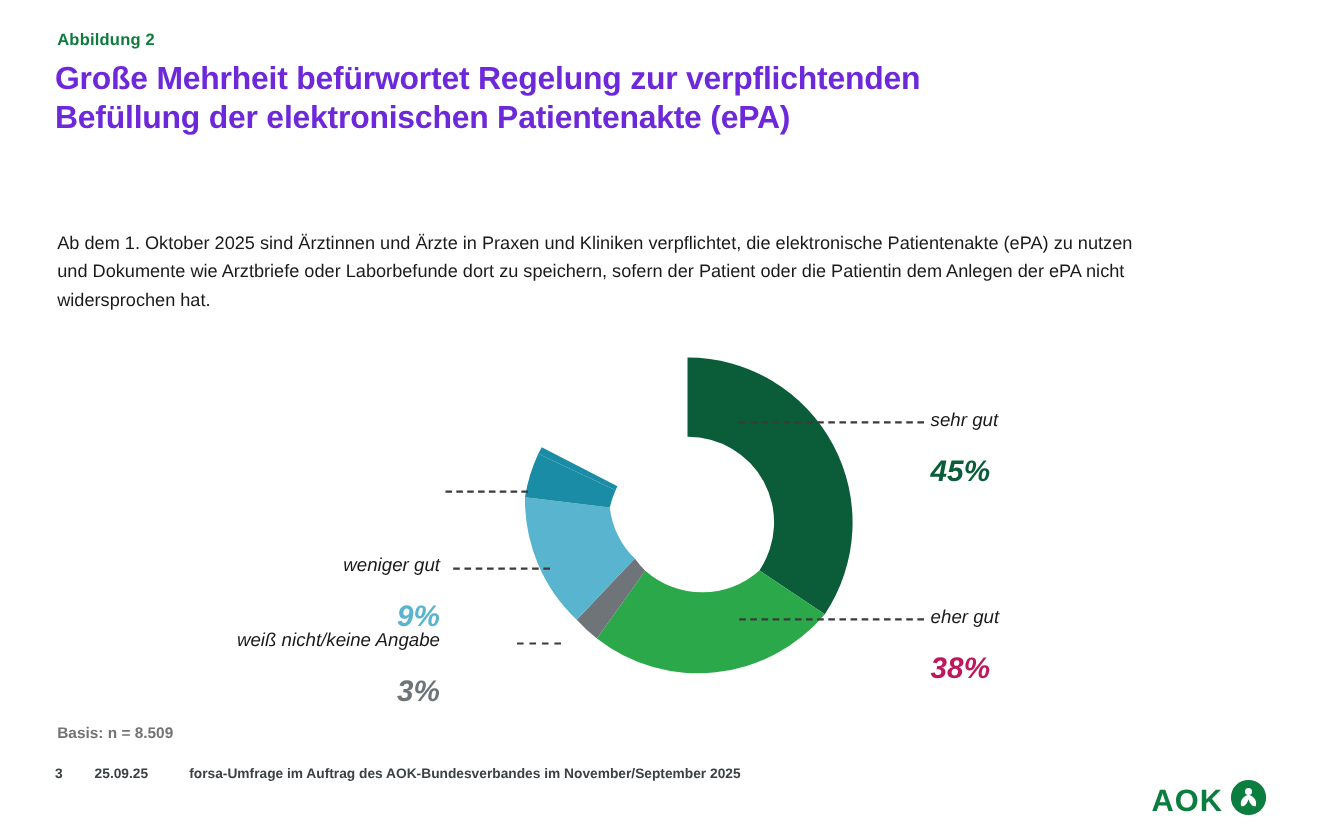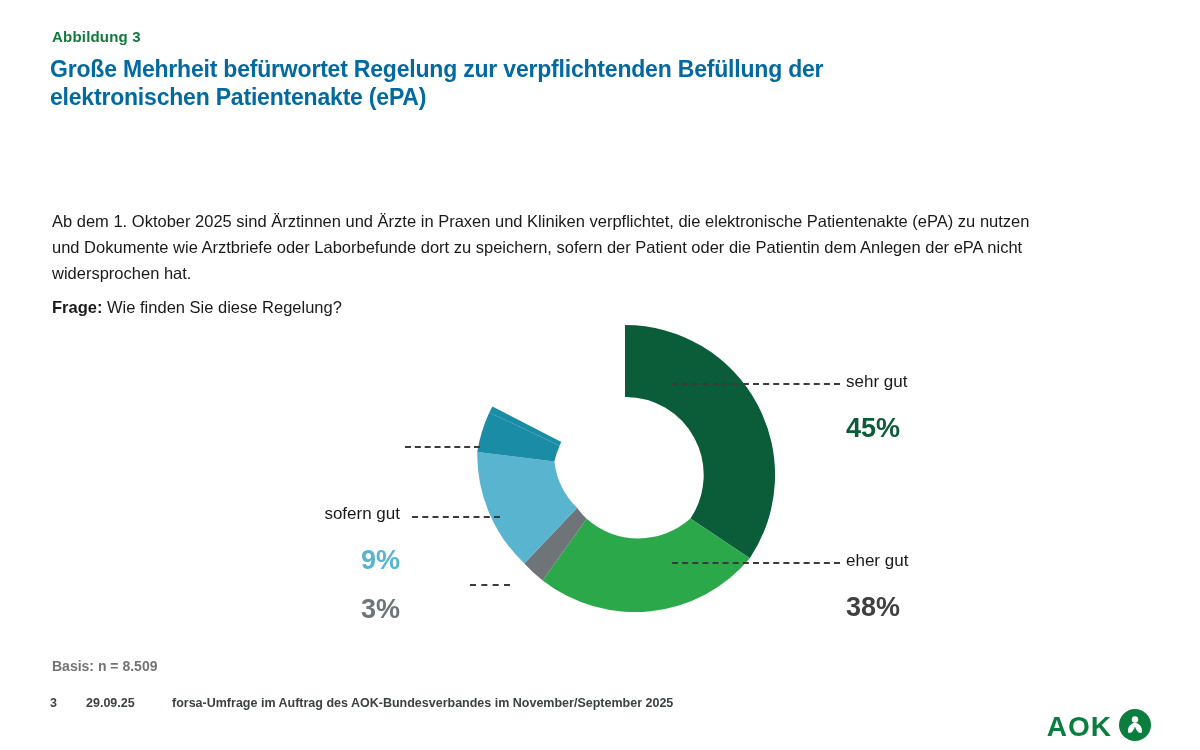--- a/index.html
+++ b/index.html
@@ -27,24 +27,24 @@
     font-size: 15px;
     font-weight: bold;
     color: #0e7a3c;
     letter-spacing: 0.2px;
   }
   .headline {
     position: absolute;
     left: 50px;
     top: 55px;
     width: 920px;
-    font-size: 23px;
+    font-size: 29px;
     line-height: 1.22;
     font-weight: bold;
-    color: #0369a1;
+    color: #6d28d9;
     letter-spacing: -0.2px;
   }
   .intro {
     position: absolute;
     left: 52px;
     top: 208px;
     width: 990px;
     font-size: 16.5px;
     line-height: 1.58;
     color: #1a1a1a;
@@ -58,20 +58,21 @@
   }
   .question b {
     font-weight: bold;
   }
   .chart-area {
     position: absolute;
     left: 0;
     top: 315px;
     width: 1092px;
     height: 330px;
+    font-style: italic;
   }
   .donut-wrap {
     position: absolute;
     left: 470px;
     top: 5px;
     width: 310px;
     height: 310px;
   }
   .donut-wrap svg {
     display: block;
@@ -95,21 +96,21 @@
     margin-top: 20px;
   }
   .callout.right { text-align: left; }
   .callout.left  { text-align: right; }
 
   
   #co-sehr-gut { left: 846px; top: 58px; }
   #co-sehr-gut .val { color: #0b5c38; }
 
   #co-eher-gut { left: 846px; top: 237px; }
-  #co-eher-gut .val { color: #404040; }
+  #co-eher-gut .val { color: #be185d; }
 
   #co-gar-nicht-gut { left: 100px; top: 120px; width: 300px; }
   #co-gar-nicht-gut .val { color: #1a8ca5; }
 
   #co-weniger-gut { left: 100px; top: 190px; width: 300px; }
   #co-weniger-gut .val { color: #58b4cf; }
 
   #co-weiss-nicht { left: 60px; top: 258px; width: 340px; }
   #co-weiss-nicht .val { color: #6e7478; }
 
@@ -156,30 +157,26 @@
     font-weight: bold;
     color: #0b7d3e;
     letter-spacing: 1px;
   }
 </style>
 </head>
 <body>
 
 <div class="page">
 
-  <div class="figure-label">Abbildung 3</div>
+  <div class="figure-label">Abbildung 2</div>
 
   <div class="headline">Große Mehrheit befürwortet Regelung zur verpflichtenden Befüllung der elektronischen Patientenakte (ePA)</div>
 
   <div class="intro">Ab dem 1. Oktober 2025 sind Ärztinnen und Ärzte in Praxen und Kliniken verpflichtet, die elektronische Patientenakte (ePA) zu nutzen und Dokumente wie Arztbriefe oder Laborbefunde dort zu speichern, sofern der Patient oder die Patientin dem Anlegen der ePA nicht widersprochen hat.</div>
 
-  <div class="question">
-    <b>Frage:</b>
-    <span>Wie finden Sie diese Regelung?</span>
-  </div>
 
   <div class="chart-area">
 
     <div class="donut-wrap">
       <svg width="310" height="310" viewBox="0 0 310 310">
 
         <path fill="#0b5c38" d="M 155 5 A 150 150 0 0 1 279.82 238.30 L 220.39 198.58 A 78 78 0 0 0 155 77 Z"></path>
 
         <path fill="#2aa84a" d="M 279.82 238.30 A 150 150 0 0 1 72.62 260.45 L 116.61 198.84 A 78 78 0 0 0 220.39 198.58 Z"></path>
 
@@ -204,34 +201,35 @@
       <span class="val">45%</span>
     </div>
 
     <div class="callout right" id="co-eher-gut">
       <span class="lbl">eher gut</span>
       <span class="val">38%</span>
     </div>
 
 
     <div class="callout left" id="co-weniger-gut">
-      <span class="lbl">sofern gut</span>
+      <span class="lbl">weniger gut</span>
       <span class="val">9%</span>
     </div>
 
     <div class="callout left" id="co-weiss-nicht">
+      <span class="lbl">weiß nicht/keine Angabe</span>
       <span class="val">3%</span>
     </div>
 
   </div>
 
   <div class="basis">Basis: n = 8.509</div>
 
   <div class="footer">
-    <span class="pg">3</span><span class="dt">29.09.25</span><span>forsa-Umfrage im Auftrag des AOK-Bundesverbandes im November/September 2025</span>
+    <span class="pg">3</span><span class="dt">25.09.25</span><span>forsa-Umfrage im Auftrag des AOK-Bundesverbandes im November/September 2025</span>
   </div>
 
   <div class="logo">
     <span class="word">AOK</span>
     <span>
       <svg width="34" height="34" viewBox="0 0 34 34">
         <circle cx="17" cy="17" r="16" fill="#0b7d3e"></circle>
         <circle cx="17" cy="11.5" r="3.2" fill="#ffffff"></circle>
         <path d="M17 14.5 C 11 16 9 21 10.5 25 C 14 25.5 16 21.5 17 18.5 C 18 21.5 20 25.5 23.5 25 C 25 21 23 16 17 14.5 Z" fill="#ffffff"></path>
       </svg>

